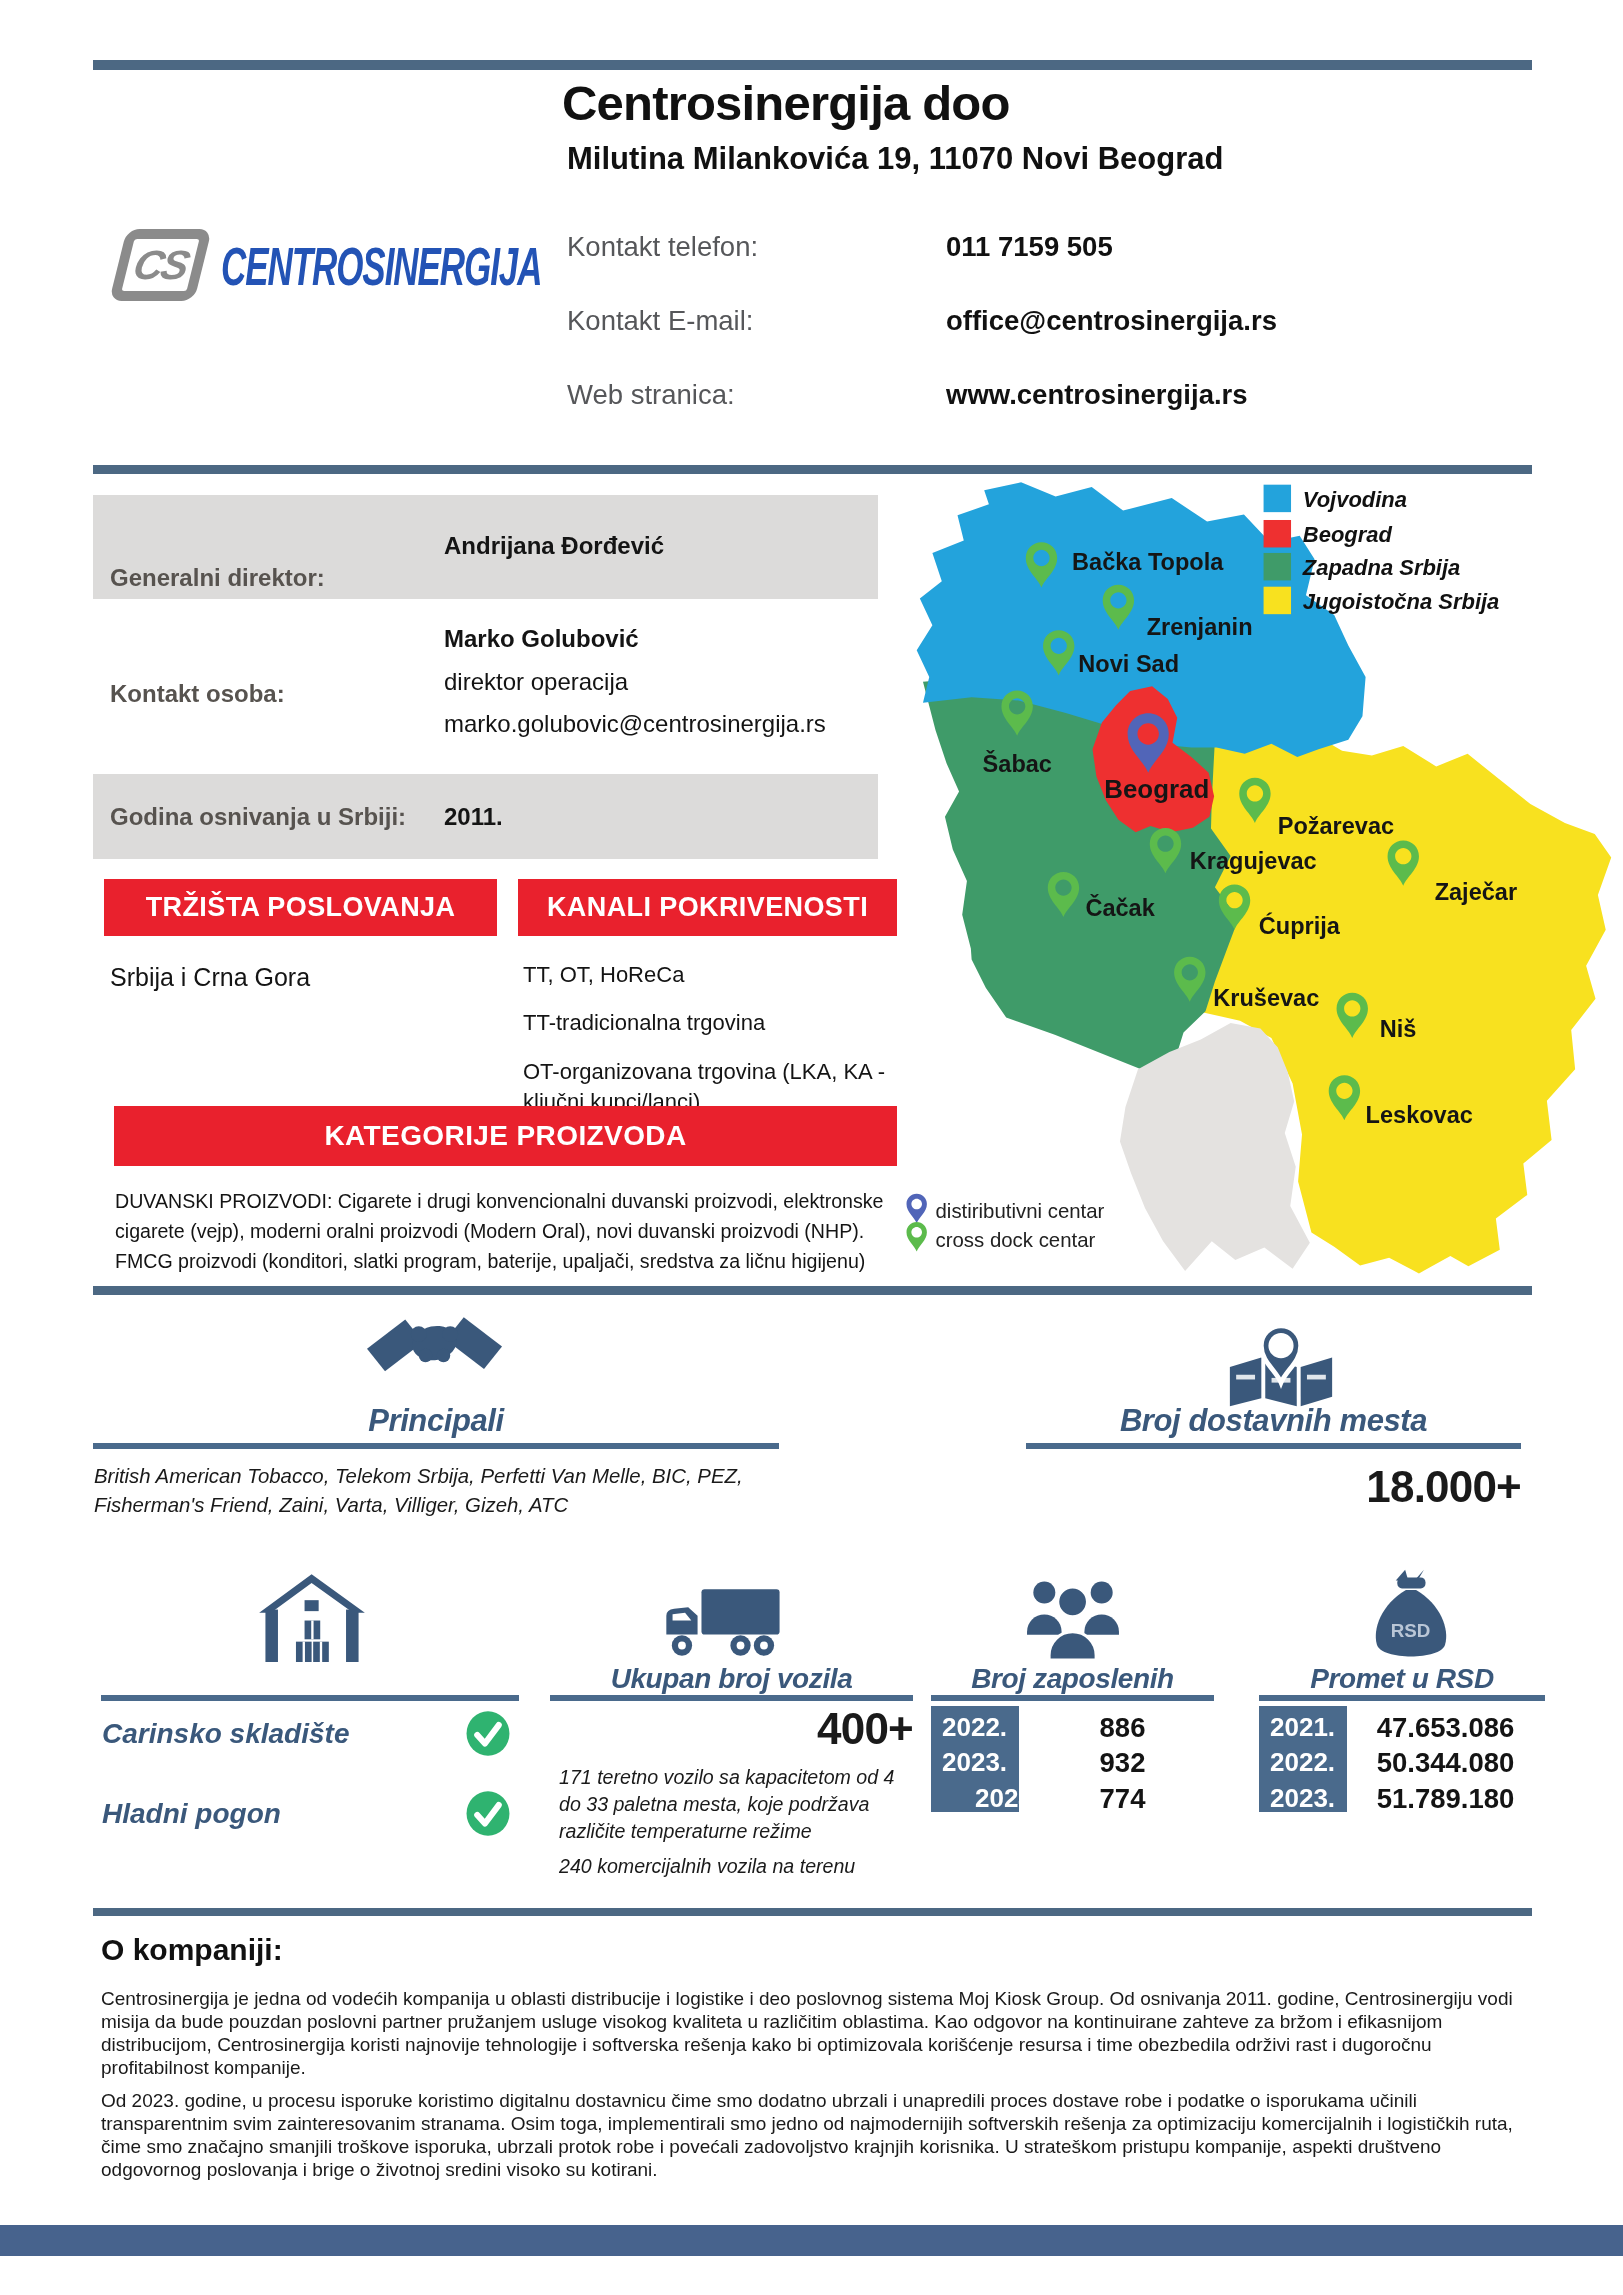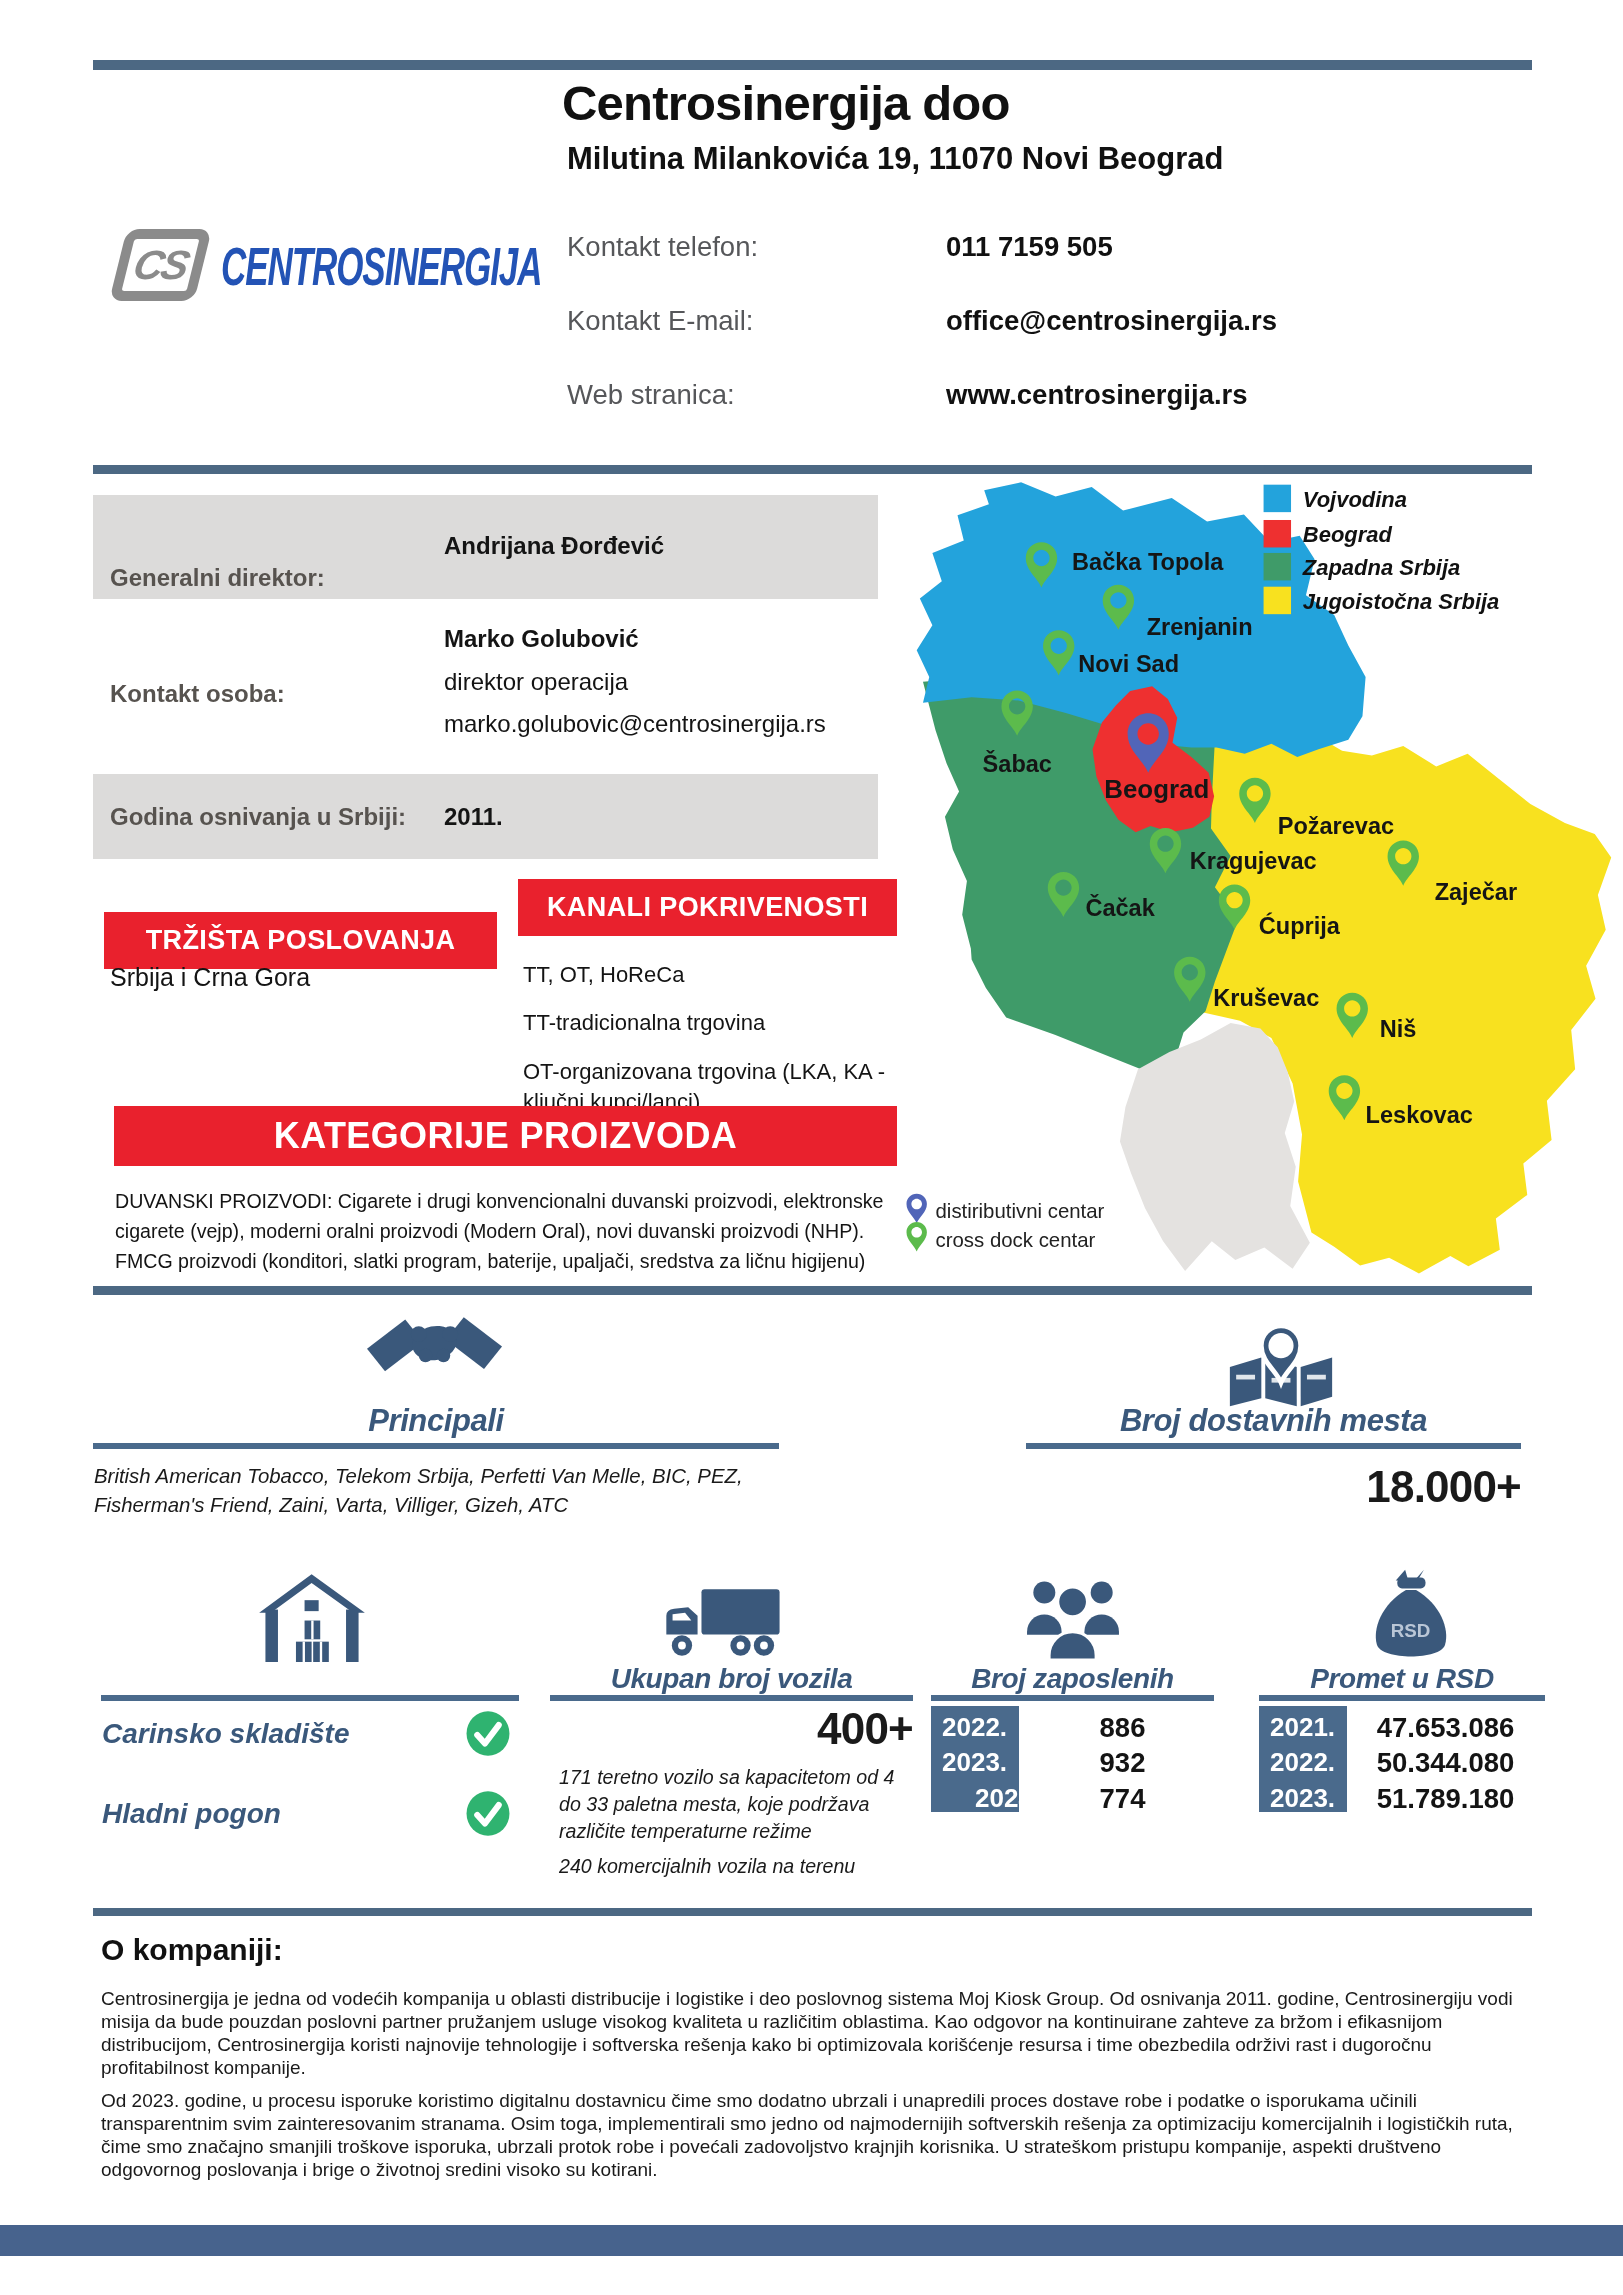--- a/index.html
+++ b/index.html
@@ -72,29 +72,29 @@
 
   <div class="lbl-gray" style="left:110px;top:680px;">Kontakt osoba:</div>
   <div class="val-black" style="left:444px;top:625px;">Marko Golubović</div>
   <div class="val-reg" style="left:444px;top:668px;">direktor operacija</div>
   <div class="val-reg" style="left:444px;top:710px;">marko.golubovic@centrosinergija.rs</div>
 
   <div class="gray-box" style="left:93px;top:774px;width:785px;height:85px;"></div>
   <div class="lbl-gray" style="left:110px;top:803px;">Godina osnivanja u Srbiji:</div>
   <div class="val-black" style="left:444px;top:803px;">2011.</div>
 
-  <div class="red-box" style="left:104px;top:912px;width:393px;height:57px;">TRŽIŠTA POSLOVANJA</div>
+  <div class="red-box" style="left:104px;top:879px;width:393px;height:57px;">TRŽIŠTA POSLOVANJA</div>
   <div class="val-reg" style="left:110px;top:963px;font-size:25px;">Srbija i Crna Gora</div>
 
   <div class="red-box" style="left:518px;top:879px;width:379px;height:57px;">KANALI POKRIVENOSTI</div>
   <div class="val-reg" style="left:523px;top:960px;width:374px;font-size:22px;line-height:30px;">TT, OT, HoReCa</div>
   <div class="val-reg" style="left:523px;top:1008px;width:374px;font-size:22px;line-height:30px;">TT-tradicionalna trgovina</div>
   <div class="val-reg" style="left:523px;top:1057px;width:374px;font-size:22px;line-height:30px;">OT-organizovana trgovina (LKA, KA - ključni kupci/lanci)</div>
 
-  <div class="red-box" style="left:114px;top:1106px;width:783px;height:60px;font-size:36px;">KATEGORIJE PROIZVODA</div>
+  <div class="red-box" style="left:114px;top:1106px;width:783px;height:60px;font-size:28px;">KATEGORIJE PROIZVODA</div>
   <div class="val-reg" style="left:115px;top:1186px;width:785px;font-size:19.6px;line-height:30px;">DUVANSKI PROIZVODI: Cigarete i drugi konvencionalni duvanski proizvodi, elektronske cigarete (vejp), moderni oralni proizvodi (Modern Oral), novi duvanski proizvodi (NHP). FMCG proizvodi (konditori, slatki program, baterije, upaljači, sredstva za ličnu higijenu)</div>
 
   <svg class="abs" style="left:901px;top:471px;" width="722" height="809" viewBox="0 0 920 1030">
     <defs>
       <path id="pin-shape" fill-rule="evenodd" d="M0,0 C-6,-15 -25,-27 -25,-47 C-25,-61 -14,-72 0,-72 C14,-72 25,-61 25,-47 C25,-27 6,-15 0,0 Z
            M0,-34 C-7,-34 -13,-40 -13,-47 C-13,-54 -7,-60 0,-60 C7,-60 13,-54 13,-47 C13,-40 7,-34 0,-34 Z"></path>
     </defs>
 
     <path fill="#F8E11F" d="M400,330 L440,340 L478,330 L508,344 L535,340 L562,356 L600,362 L640,350 L682,376 L722,360 L762,392 L802,424 L846,448 L884,462 L905,492 L888,540 L898,584 L873,630 L885,672 L854,712 L859,762 L823,802 L829,852 L793,882 L798,922 L758,952 L763,992 L723,1013 L700,1000 L660,1022 L622,1002 L585,1012 L552,988 L523,970 L506,905 L511,845 L499,780 L472,722 L432,700 L378,688 L390,650 L405,610 L420,570 L390,530 L410,490 L385,455 L388,410 L386,370 Z"></path>
     <path fill="#3F9B69" d="M28,268 L100,262 L170,272 L240,292 L300,312 L355,330 L400,342 L398,380 L396,420 L395,455 L420,490 L400,530 L430,570 L415,610 L400,650 L388,688 L360,715 L341,776 L266,746 L196,718 L134,696 L108,658 L90,622 L89,608 L78,565 L84,522 L66,482 L56,440 L74,408 L58,372 L44,330 Z"></path>

